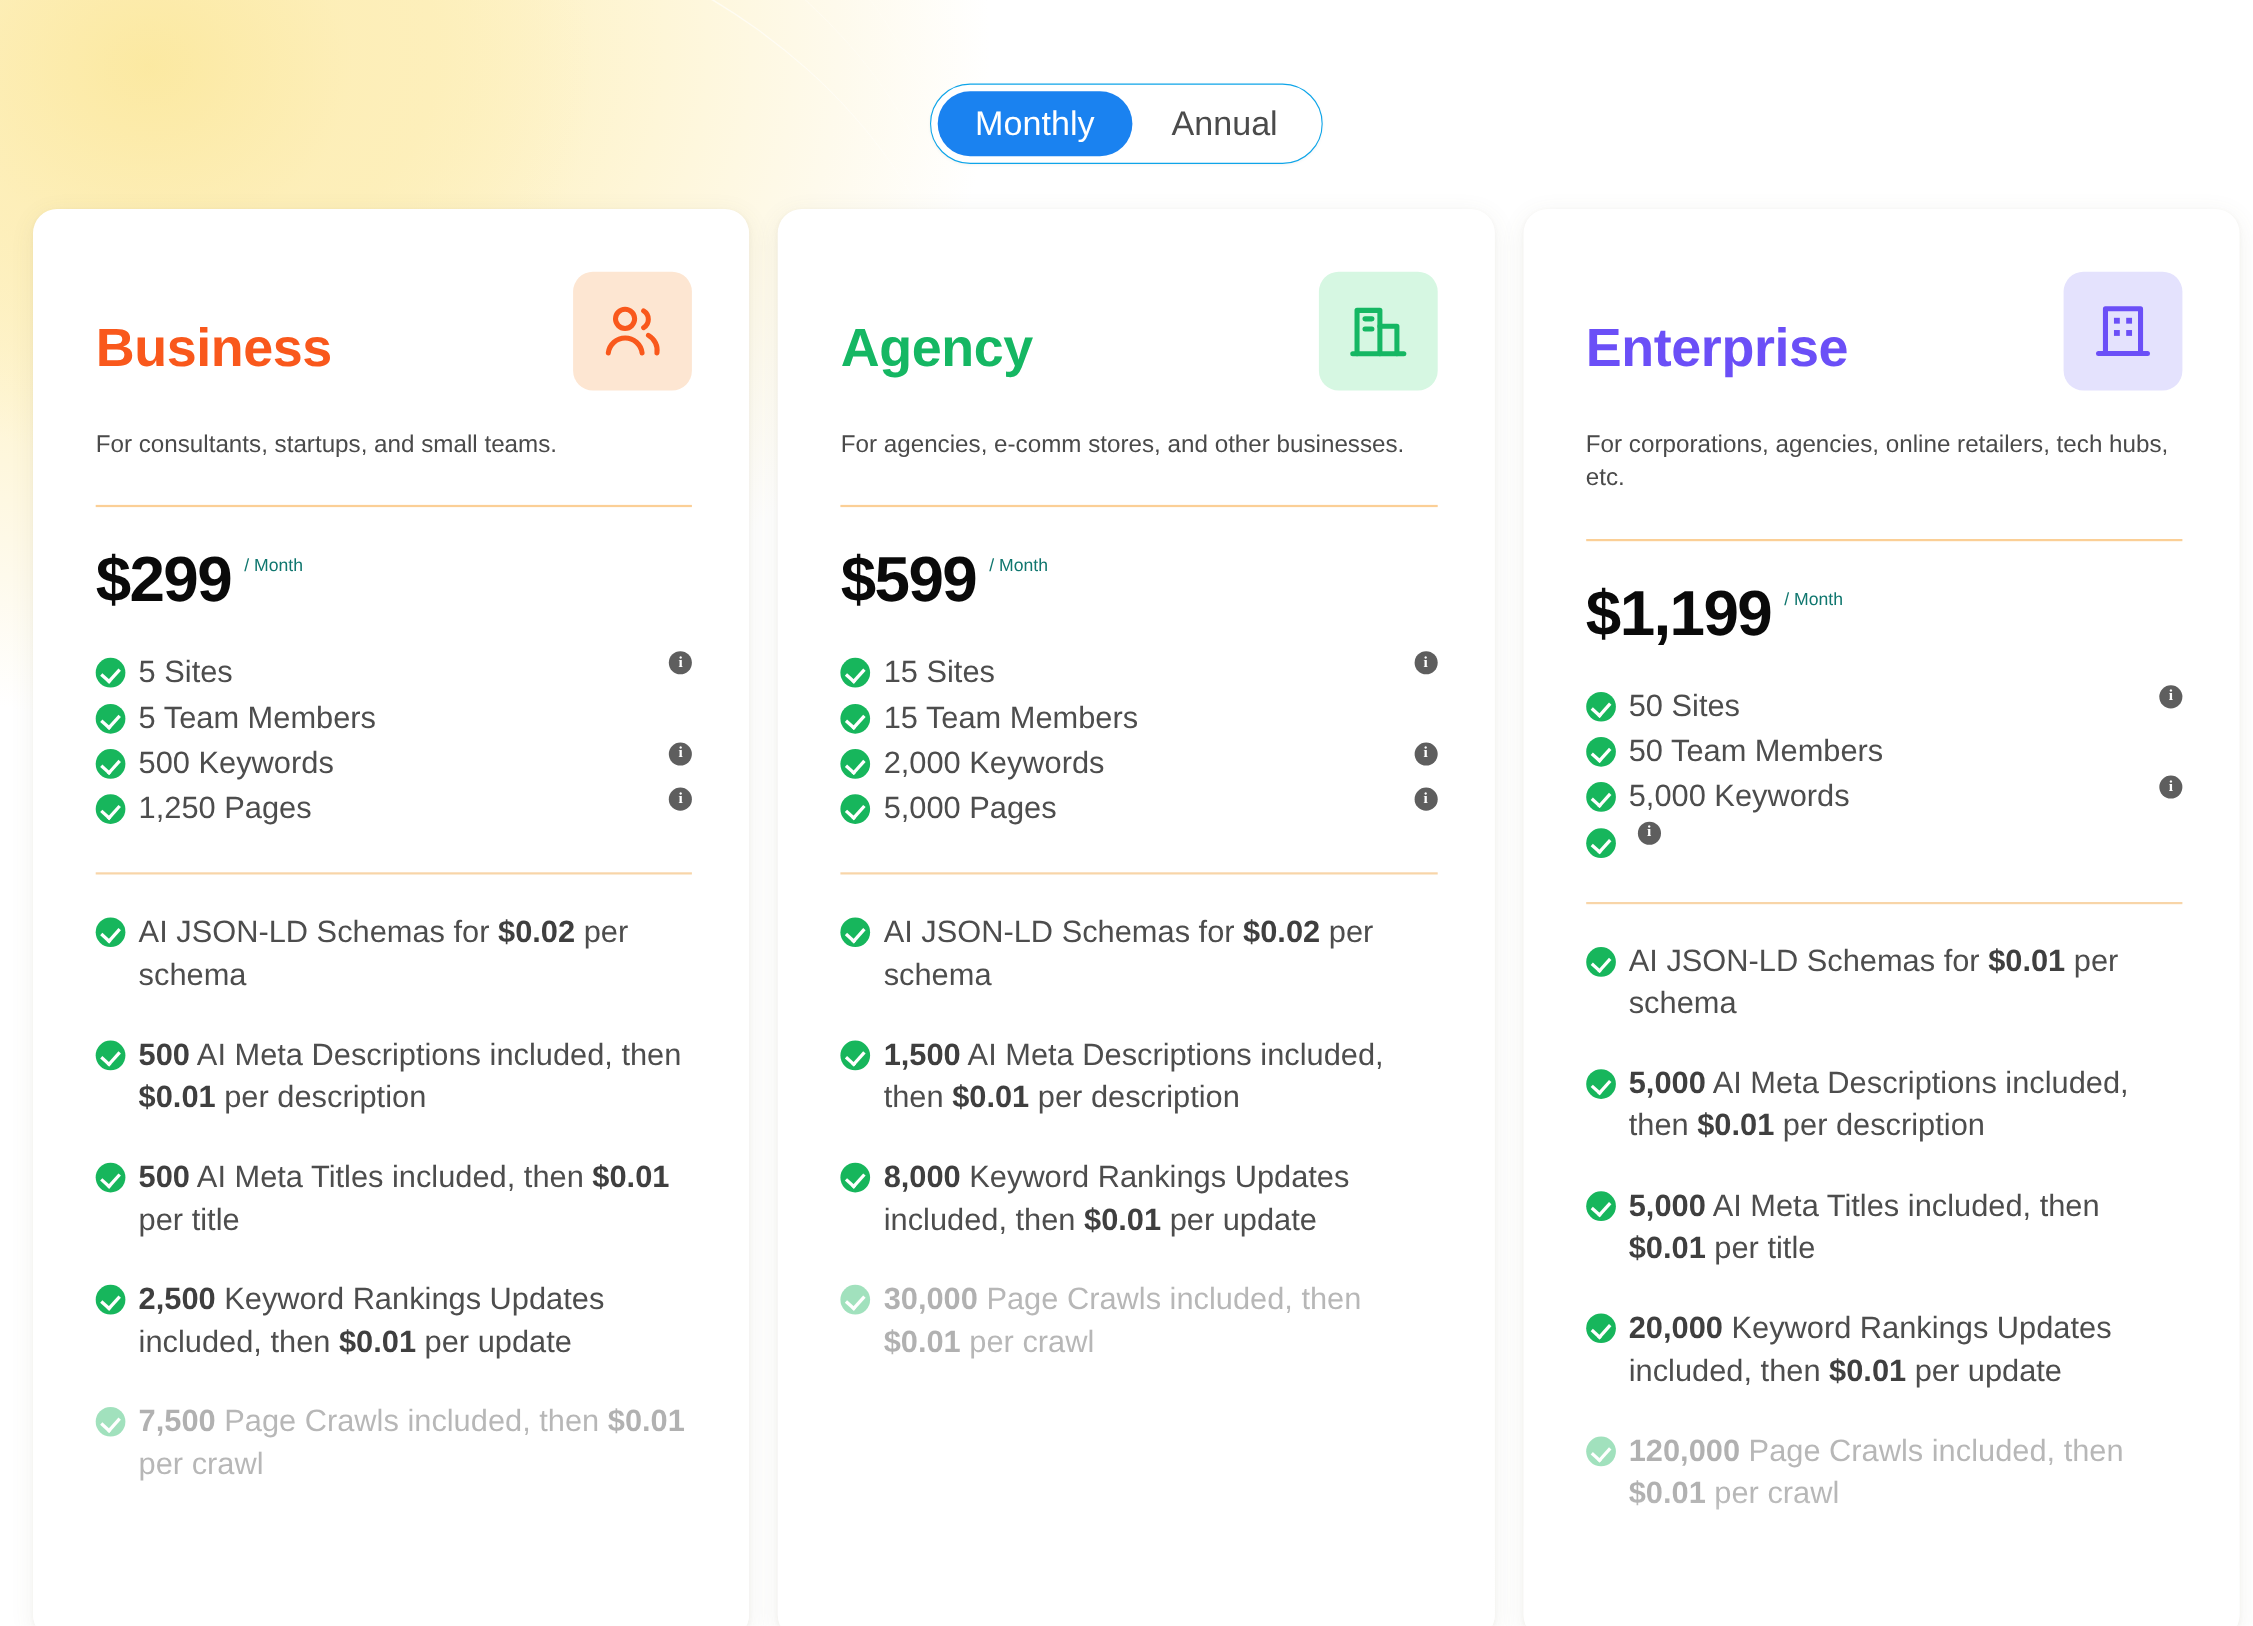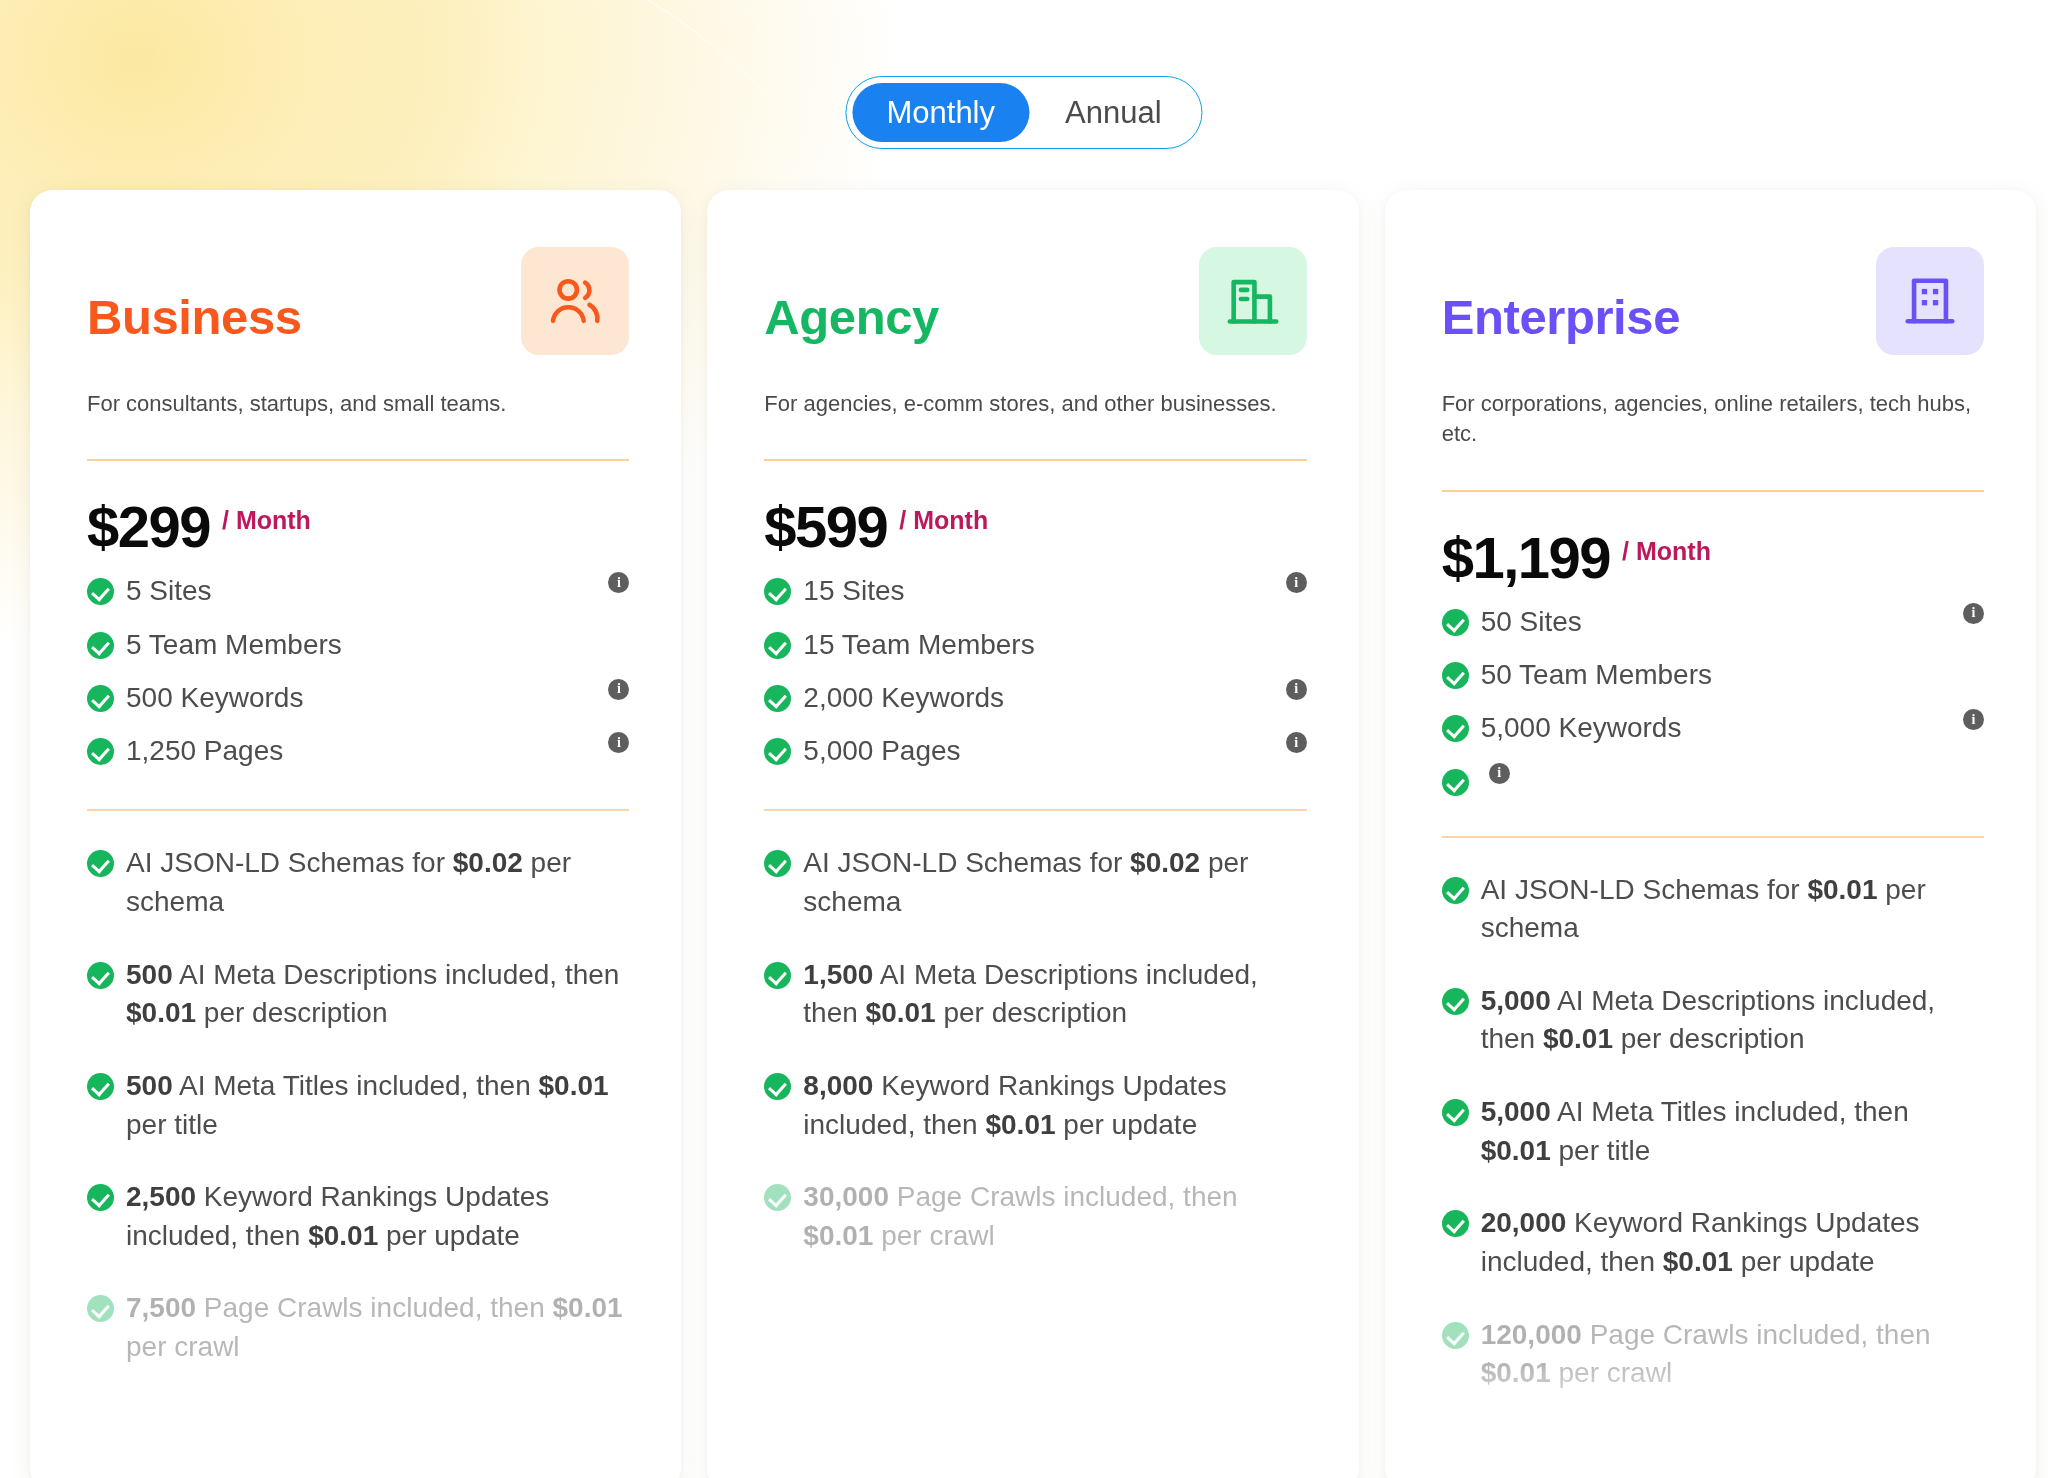--- a/index.html
+++ b/index.html
@@ -175,33 +175,32 @@
     gap: 12px;
   }
   .price-amount {
     font-size: 58px;
     font-weight: 700;
     letter-spacing: -1.5px;
     line-height: .95;
     color: #0a0a0a;
   }
   .price-period {
-    font-size: 25px;
-    color: #be185d;
+    font-size: 16px;
+    color: #0f766e;
     padding-top: 7px;
     white-space: nowrap;
-    font-weight: bold;
   }
 
   
   .feat-list {
-    margin-top: 18px;
+    margin-top: 38px;
     display: flex;
     flex-direction: column;
-    gap: 16px;
+    gap: 4px;
   }
   .feat-list.secondary { margin-top: 33px; gap: 34px; }
 
   .feat-item {
     display: flex;
     align-items: flex-start;
     gap: 12px;
     font-size: 28px;
     line-height: 1.33;
     color: #4d4d4d;

